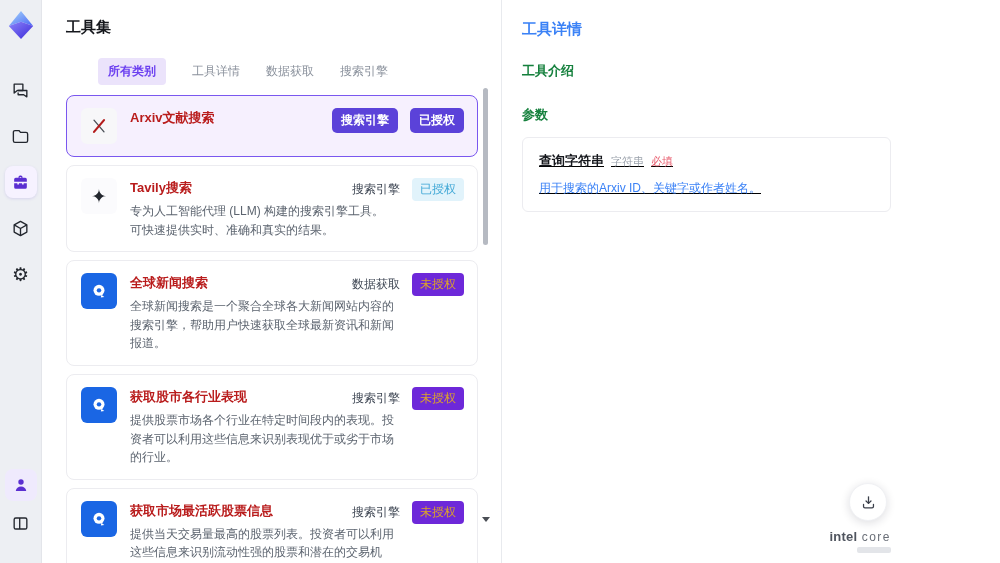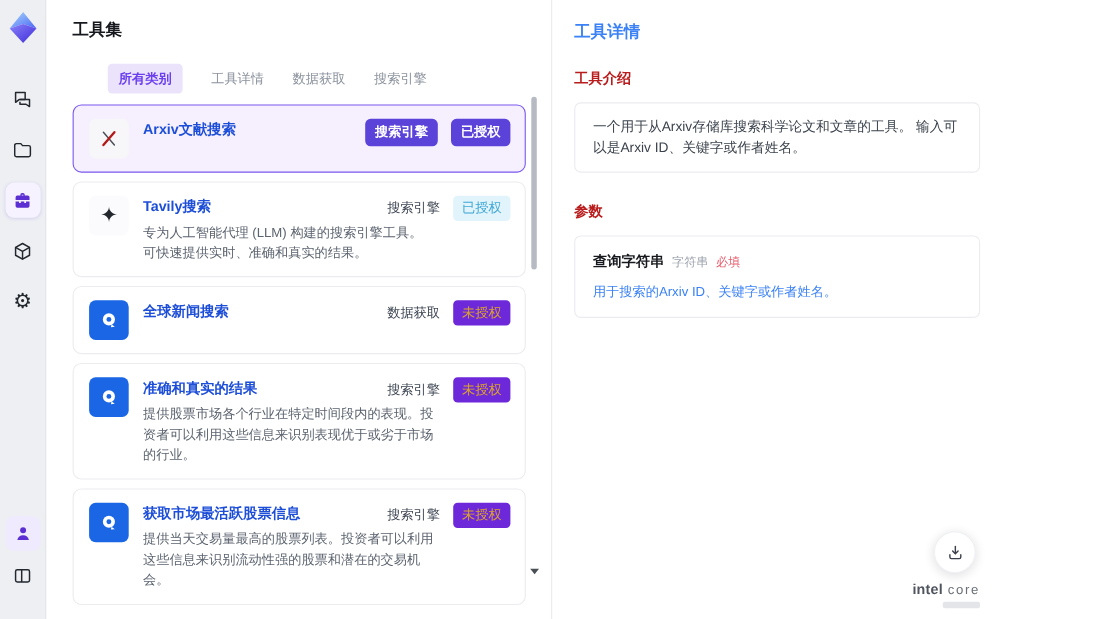--- a/index.html
+++ b/index.html
@@ -34,45 +34,45 @@
   .tool-list { width:412px; }
   .tool-card { position:relative; background:#fff; border:1px solid #ececf0; border-radius:8px;
                padding:12px 14px; margin-bottom:8px; display:flex; gap:13px; cursor:pointer; }
   .tool-card.selected { background:#f6f0fe; border:1.5px solid #7a57ef; }
   .tool-icon { width:36px; height:36px; border-radius:6px; flex:none;
                display:flex; align-items:center; justify-content:center; }
   .arxiv-icon { background:#f7f7f9; }
   .tavily-icon { background:#fbfbfd; color:#23272e; font-size:19px; }
   .news-search-icon { background:#1a66e4; }
   .tool-body { flex:1; min-width:0; padding-top:1px; }
-  .tool-name { font-size:13px; font-weight:700; color:#1d4ed8; margin-bottom:5px; }
+  .tool-name { font-size:13px; font-weight:700; color:#b91c1c; margin-bottom:5px; }
   .tool-desc { font-size:12px; color:#5c646f; line-height:1.55; max-width:264px; }
   .tool-tags { position:absolute; top:12px; right:13px; display:flex; gap:12px; align-items:center; }
   .tag-cat { font-size:12px; color:#3f4754; }
   .status-badge { font-size:12px; padding:3px 8px; border-radius:4px; background:#e1f3fb; color:#41a8d6; }
   .status-badge.unauth { background:#6d28d9; color:#dca32a; }
   .tool-card.selected .tag-cat,
   .tool-card.selected .status-badge { background:#5b42d9; color:#fff; padding:4px 9px;
                                       border-radius:5px; font-weight:700; }
 
   
   .scrollbar { position:absolute; top:0; right:13px; width:5px; height:563px; }
   .scroll-thumb { position:absolute; top:88px; left:0; width:5px; height:157px;
                   background:#b6bac2; border-radius:3px; }
   .scroll-arrow { position:absolute; left:-1px; top:517px; width:0; height:0;
                   border-left:4px solid transparent; border-right:4px solid transparent;
                   border-top:5px solid #4a4e55; }
 
   
   .detail-title { font-size:15px; font-weight:700; color:#3b82f6; margin-bottom:23px; }
-  .section-title { font-size:13px; font-weight:700; color:#b91c1c; margin-bottom:13px; }
+  .section-title { font-size:13px; font-weight:700; color:#15803d; margin-bottom:13px; }
   .intro-box { border:1px solid #ececf0; border-radius:6px; padding:12px 16px;
                font-size:12.5px; color:#3c434d; line-height:1.5; background:#fff; }
   .params-title { margin-top:26px; }
-  .param-box { border:1px solid #ececf0; border-radius:6px; padding:14px 16px; background:#fff; }
+  .param-box { border:1px solid #ececf0; border-radius:6px; padding:14px 16px; background:#fff;text-decoration:underline; }
   .param-head { display:flex; align-items:baseline; gap:7px; }
   .param-name { font-size:13px; font-weight:700; color:#16181d; }
   .param-type { font-size:11px; color:#9aa1ab; }
   .param-required { font-size:11px; color:#e85d6e; }
   .param-desc { font-size:12px; color:#3b82f6; margin-top:10px; }
 
   
   .download-btn { position:absolute; right:20px; bottom:42px; width:38px; height:38px;
                   border-radius:50%; background:#fff; border:1px solid #f0f1f4;
                   box-shadow:0 2px 10px rgba(20,24,40,.14); display:flex; align-items:center;
@@ -193,37 +193,38 @@
   <div class="tool-card">
     <div class="tool-icon news-search-icon">
             <svg width="22" height="22" viewBox="0 0 24 24">
               <circle cx="12" cy="11.3" r="6" fill="#fff"></circle>
               <circle cx="12" cy="11.3" r="2.4" fill="#1a66e4"></circle>
               <path d="M14.6 16.2l3.2 2.4-3.8.4z" fill="#fff"></path>
             </svg>
           </div>
     <div class="tool-body">
       <div class="tool-name">全球新闻搜索</div>
+      <div class="tool-desc">全球新闻搜索是一个聚合全球各大新闻网站内容的搜索引擎，帮助用户快速获取全球最新资讯和新闻报道。</div>
     </div>
     <div class="tool-tags">
       <span class="tag-cat">数据获取</span>
       <span class="status-badge unauth">未授权</span>
     </div>
   </div>
 
   <div class="tool-card">
     <div class="tool-icon news-search-icon">
             <svg width="22" height="22" viewBox="0 0 24 24">
               <circle cx="12" cy="11.3" r="6" fill="#fff"></circle>
               <circle cx="12" cy="11.3" r="2.4" fill="#1a66e4"></circle>
               <path d="M14.6 16.2l3.2 2.4-3.8.4z" fill="#fff"></path>
             </svg>
           </div>
     <div class="tool-body">
-      <div class="tool-name">准确和真实的结果</div>
+      <div class="tool-name">获取股市各行业表现</div>
       <div class="tool-desc">提供股票市场各个行业在特定时间段内的表现。投资者可以利用这些信息来识别表现优于或劣于市场的行业。</div>
     </div>
     <div class="tool-tags">
       <span class="tag-cat">搜索引擎</span>
       <span class="status-badge unauth">未授权</span>
     </div>
   </div>
 
   <div class="tool-card">
     <div class="tool-icon news-search-icon">
@@ -250,21 +251,20 @@
       <div class="scroll-arrow"></div>
     </div>
   </div>
 
   <div class="divider"></div>
 
   <div class="detail-panel">
     <div class="detail-title">工具详情</div>
 
     <div class="section-title">工具介绍</div>
-    <div class="intro-box">一个用于从Arxiv存储库搜索科学论文和文章的工具。 输入可以是Arxiv ID、关键字或作者姓名。</div>
 
     <div class="section-title params-title">参数</div>
     <div class="param-box">
       <div class="param-head">
         <span class="param-name">查询字符串</span>
         <span class="param-type">字符串</span>
         <span class="param-required">必填</span>
       </div>
       <div class="param-desc">用于搜索的Arxiv ID、关键字或作者姓名。</div>
     </div>

